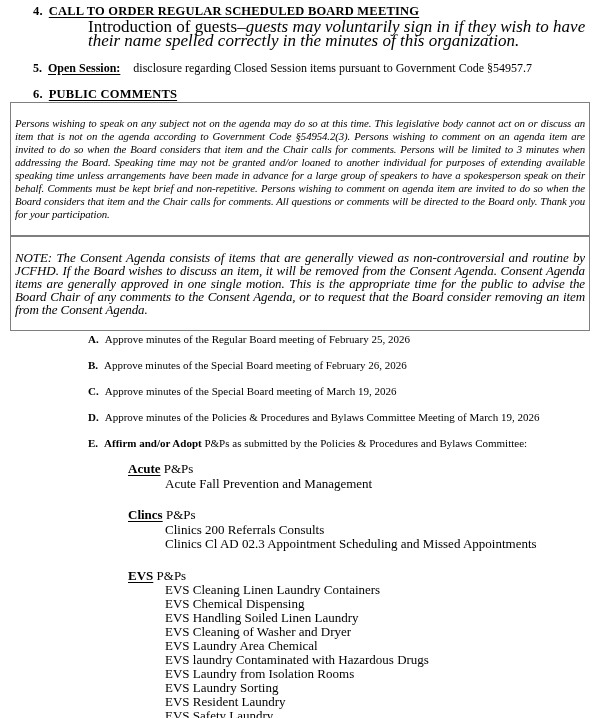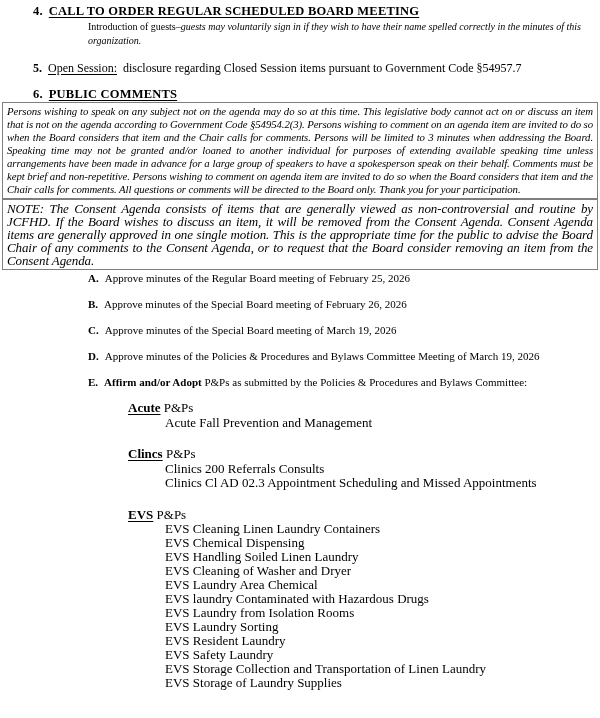--- a/index.html
+++ b/index.html
@@ -9,27 +9,27 @@
     box-sizing:border-box;padding-top:4px;position:relative;
   }
   
   .sec{font-size:12.5px;line-height:15px;letter-spacing:.2px;white-space:nowrap;}
   .sec .num{font-weight:bold;margin-right:6px;}
   .sec .title{font-weight:bold;text-decoration:underline;text-underline-offset:2px;}
   #sec4{margin-left:33px;}
   #sec6{margin-left:33px;margin-top:12px;}
   #sec7{margin-left:35px;margin-top:10px;}
   
-  .intro{margin:1px 0 0 88px;width:500px;font-size:10px;line-height:14px;}
+  .intro{margin:1px 0 0 88px;width:500px;font-size:17px;line-height:14px;}
   
   .item5{margin:13px 0 0 33px;font-size:12px;line-height:14px;white-space:nowrap;}
   .item5 .num{font-weight:bold;margin-right:6px;}
-  .item5 .label{font-weight:normal;text-decoration:underline;text-underline-offset:2px;margin-right:6px;}
+  .item5 .label{font-weight:bold;text-decoration:underline;text-underline-offset:2px;margin-right:13px;}
   
-  .notice-box{margin:0 2px;border:1px solid #7f7f7f;padding:2px 4px;font-style:italic;text-align:justify;}
+  .notice-box{margin:0 10px;border:1px solid #7f7f7f;padding:14px 4px;font-style:italic;text-align:justify;}
   #public-notice{font-size:10.8px;line-height:13px;letter-spacing:-.1px;}
   #consent-note{font-size:13px;line-height:13px;letter-spacing:-.1px;}
   
   .motion{margin:13px 0 0 88px;font-size:11px;line-height:13px;white-space:nowrap;}
   .motion.first{margin-top:2px;}
   .motion .letter{font-weight:bold;margin-right:6px;}
   .motion .mbold{font-weight:bold;}
   
   .group{margin:17px 0 0 128px;font-size:13px;}
   #group-acute{margin-top:12px;}

